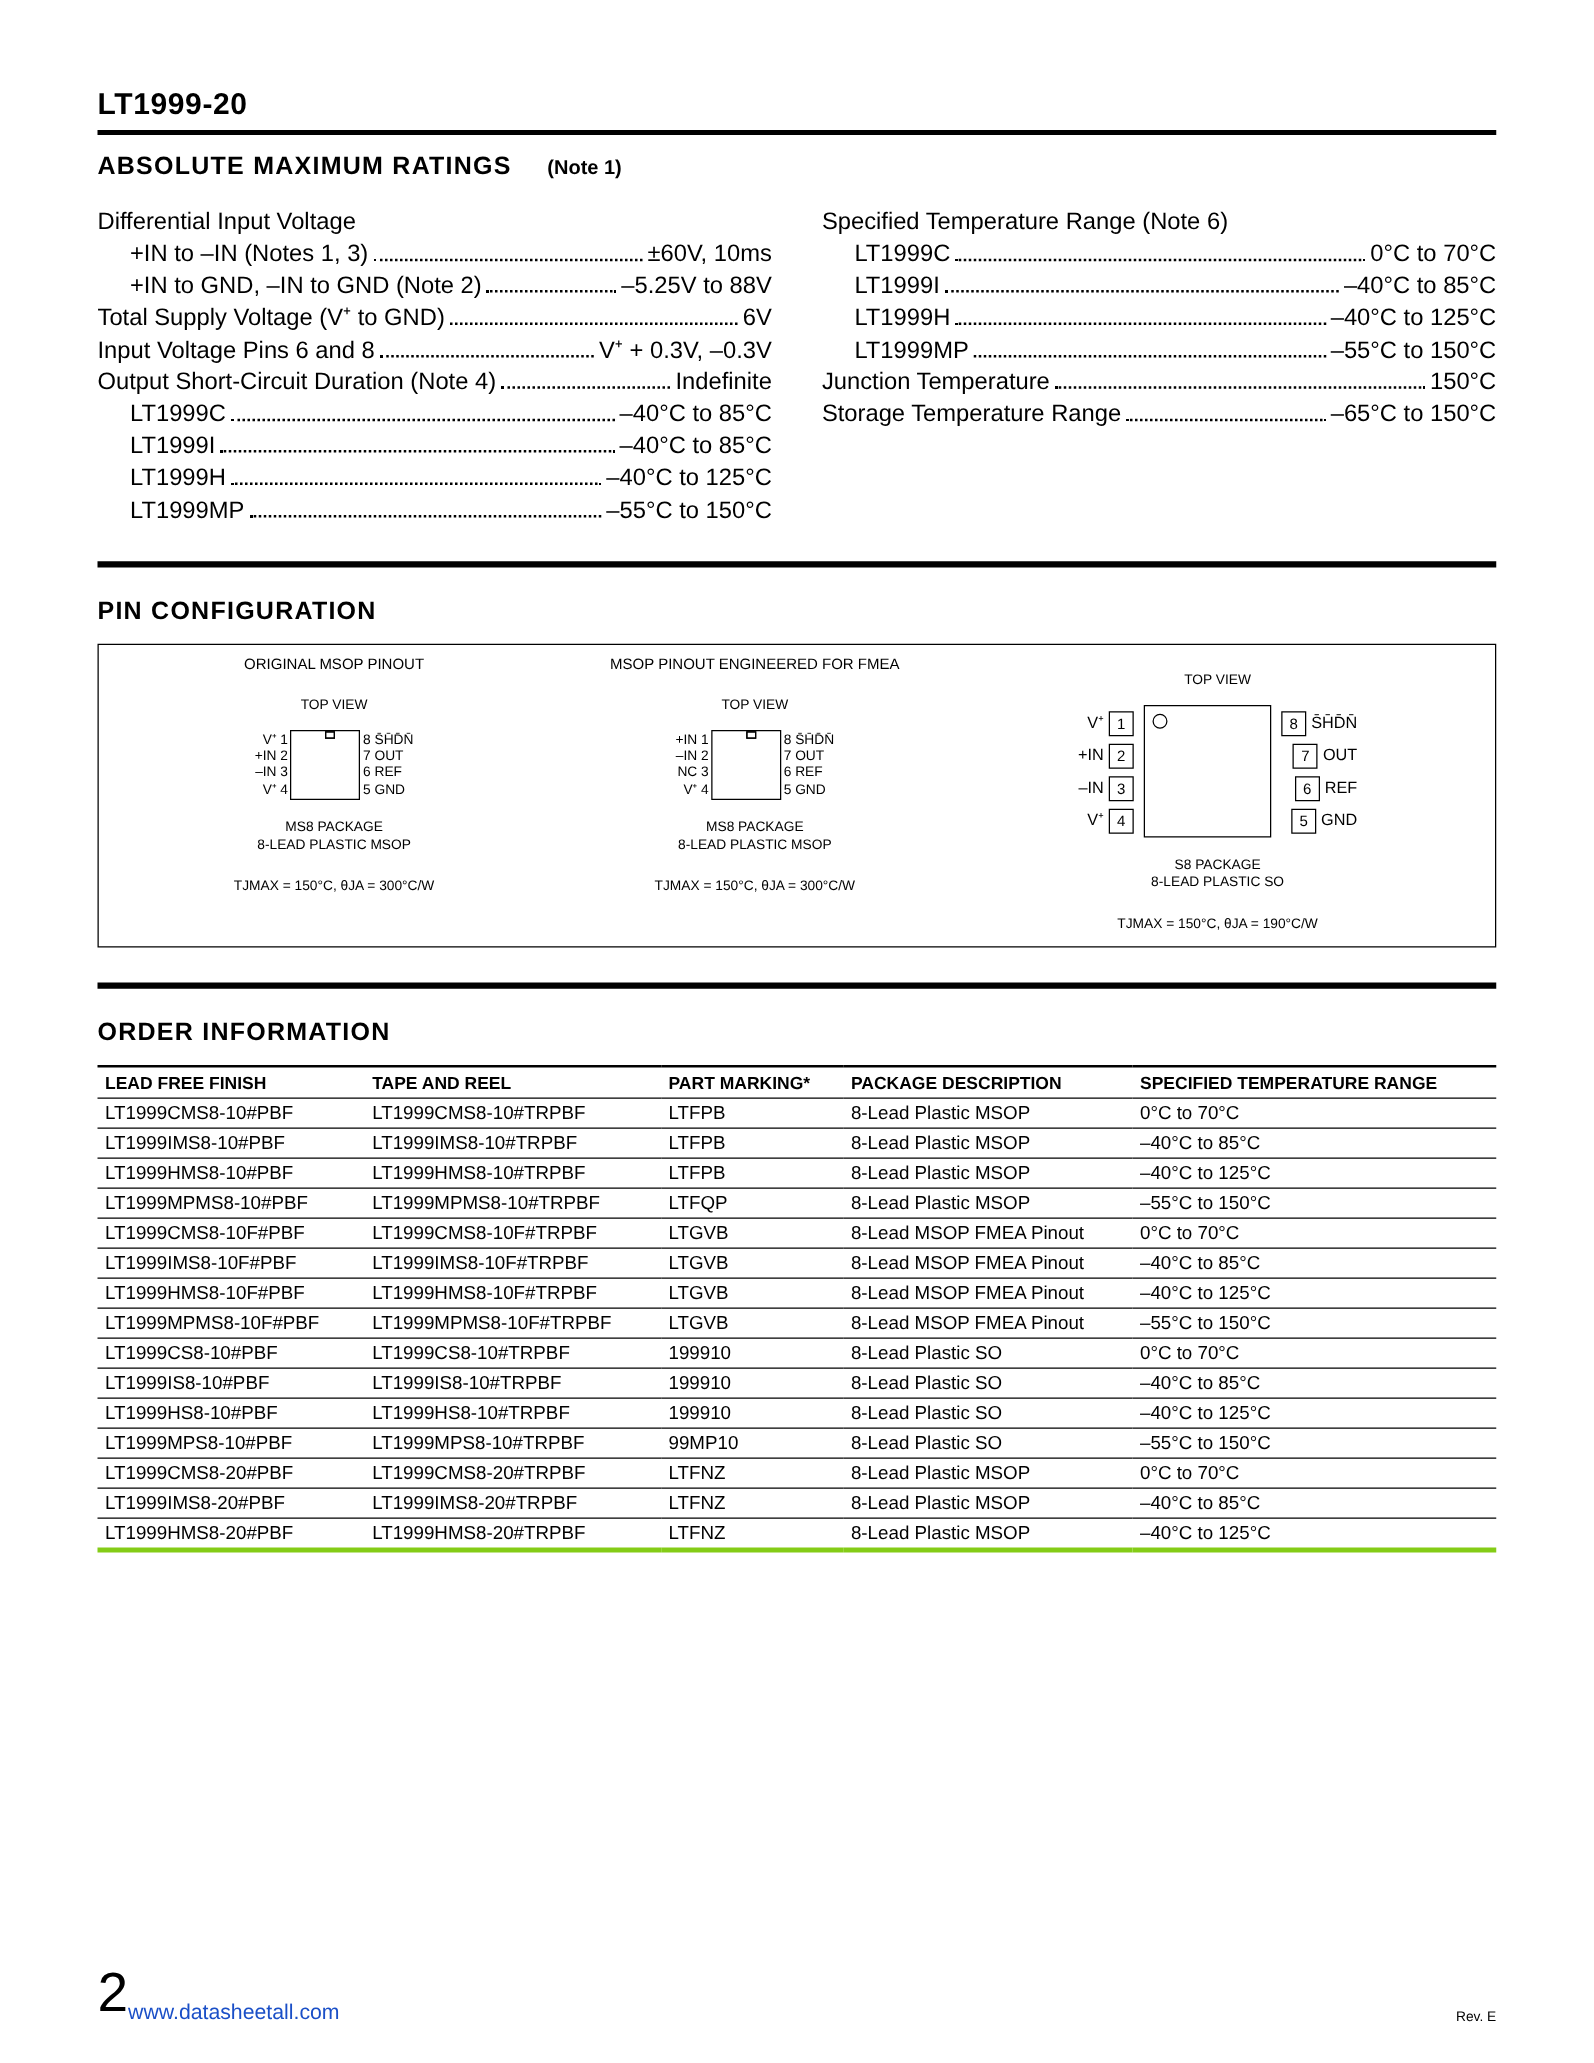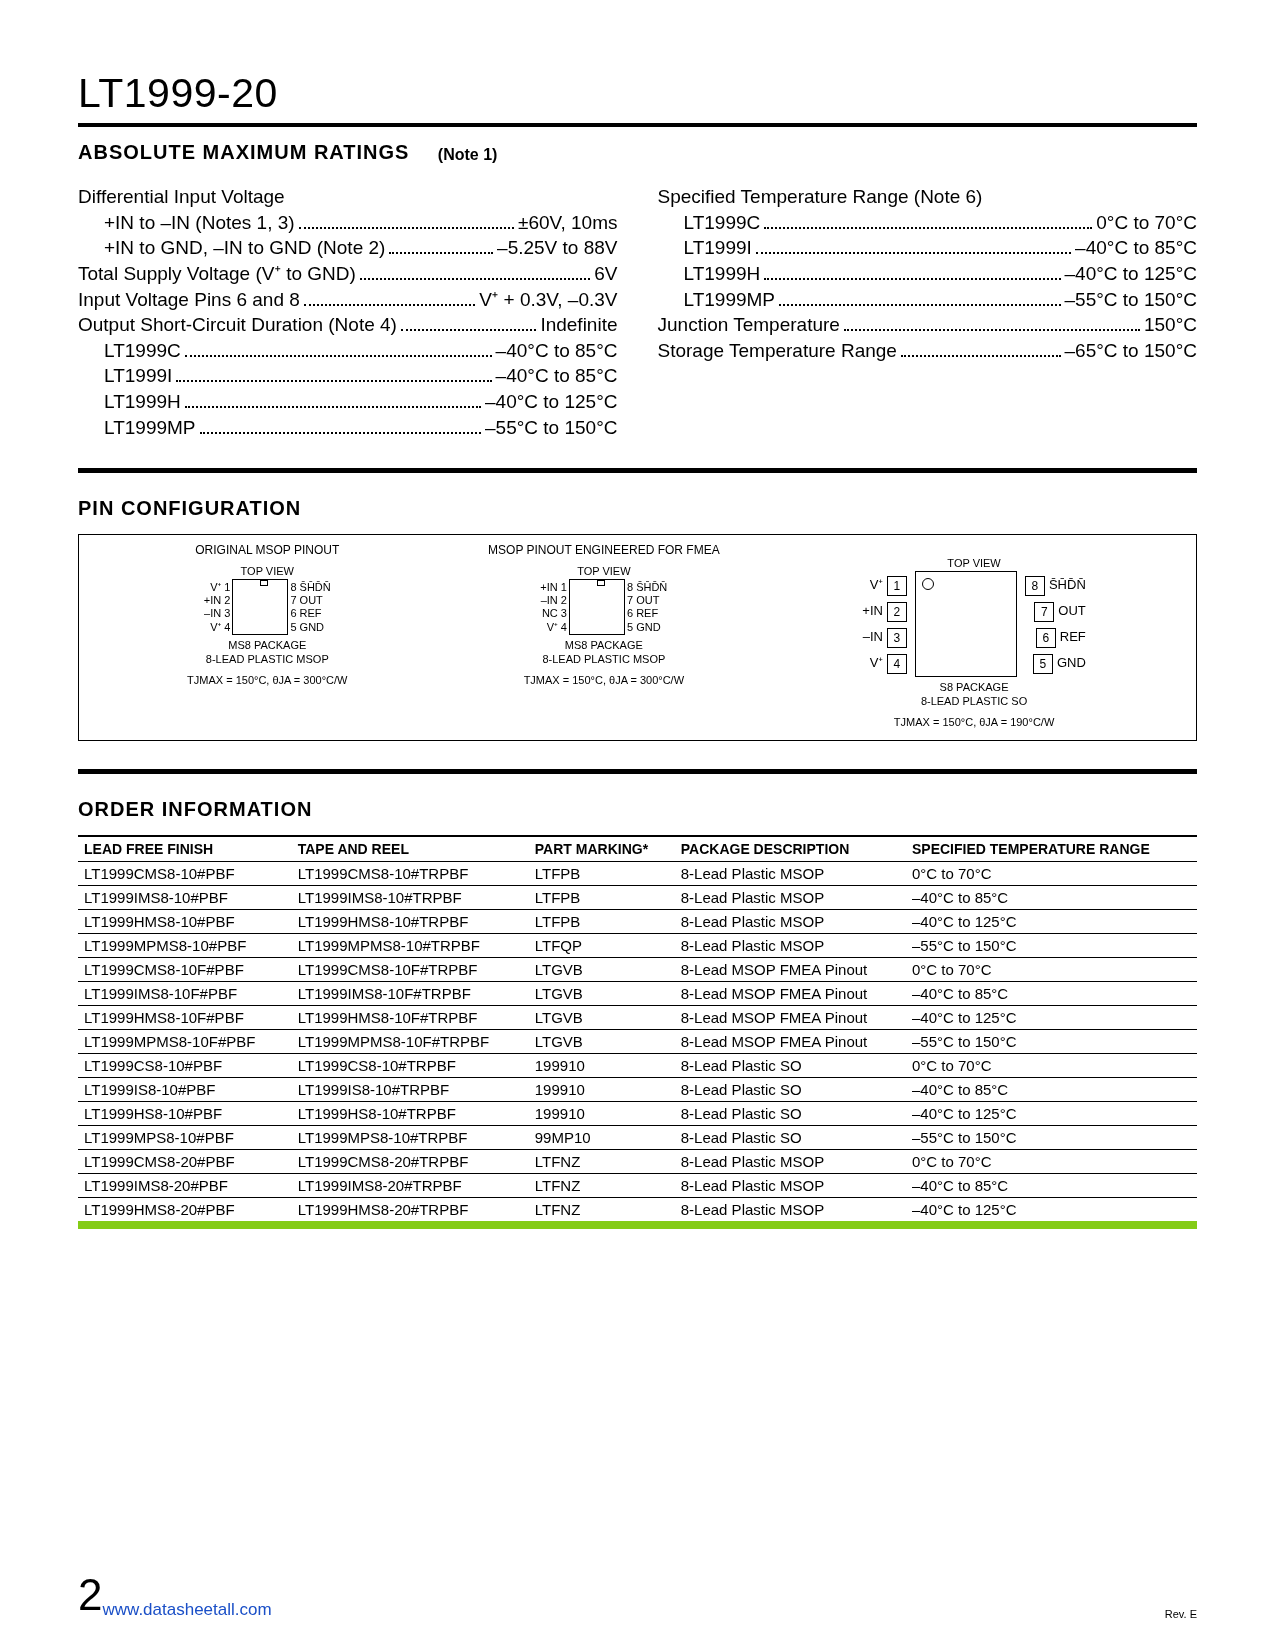--- a/index.html
+++ b/index.html
@@ -9,22 +9,22 @@
     background: #fff;
     width: 1275px;
     height: 1650px;
     position: relative;
     color: #000;
   }
   .page {
     padding: 70px 78px 0 78px;
   }
   .part-number {
-    font-size: 41px;
-    font-weight: 400;
+    font-size: 24px;
+    font-weight: 700;
     letter-spacing: 0.5px;
     margin-bottom: 6px;
   }
   .hr-thick {
     border: none;
     border-top: 4px solid #000;
     margin: 0;
   }
   .hr-med {
     border: none;
@@ -73,20 +73,21 @@
     justify-content: space-around;
     font-size: 12px;
     text-align: center;
     margin-top: 6px;
   }
   .pkg-col {
     flex: 1;
     display: flex;
     flex-direction: column;
     align-items: center;
+    gap: 12px;
   }
   .pkg-top { font-size: 12px; margin-bottom: 8px; }
   .topview { font-size: 11px; margin-bottom: 2px; }
   .chiprow { display: flex; align-items: center; }
   .pins-left { text-align: right; font-size: 11px; line-height: 1.2; }
   .pins-right { text-align: left; font-size: 11px; line-height: 1.2; }
   .chip-sq {
     width: 54px;
     height: 54px;
     border: 1px solid #000;
@@ -141,21 +142,21 @@
     padding: 4px 6px;
     border-top: 2px solid #000;
     border-bottom: 1px solid #000;
     font-size: 14px;
     margin-left: 12px;
   }
   table.order td {
     padding: 3px 6px;
     border-bottom: 1px solid #000;
   }
-  table.order tr:last-child td { border-bottom: 8px solid #84cc16; }
+  table.order tr:last-child td { border-bottom: 4px solid #84cc16; }
 
   .footer {
     position: absolute;
     bottom: 30px;
     left: 78px;
     right: 78px;
     display: flex;
     align-items: flex-end;
     justify-content: space-between;
   }

